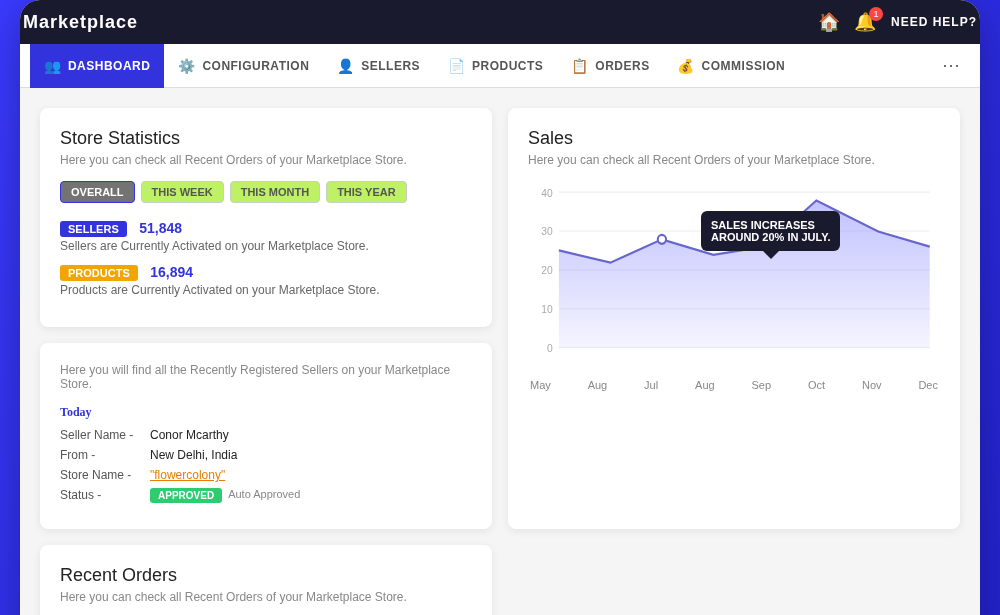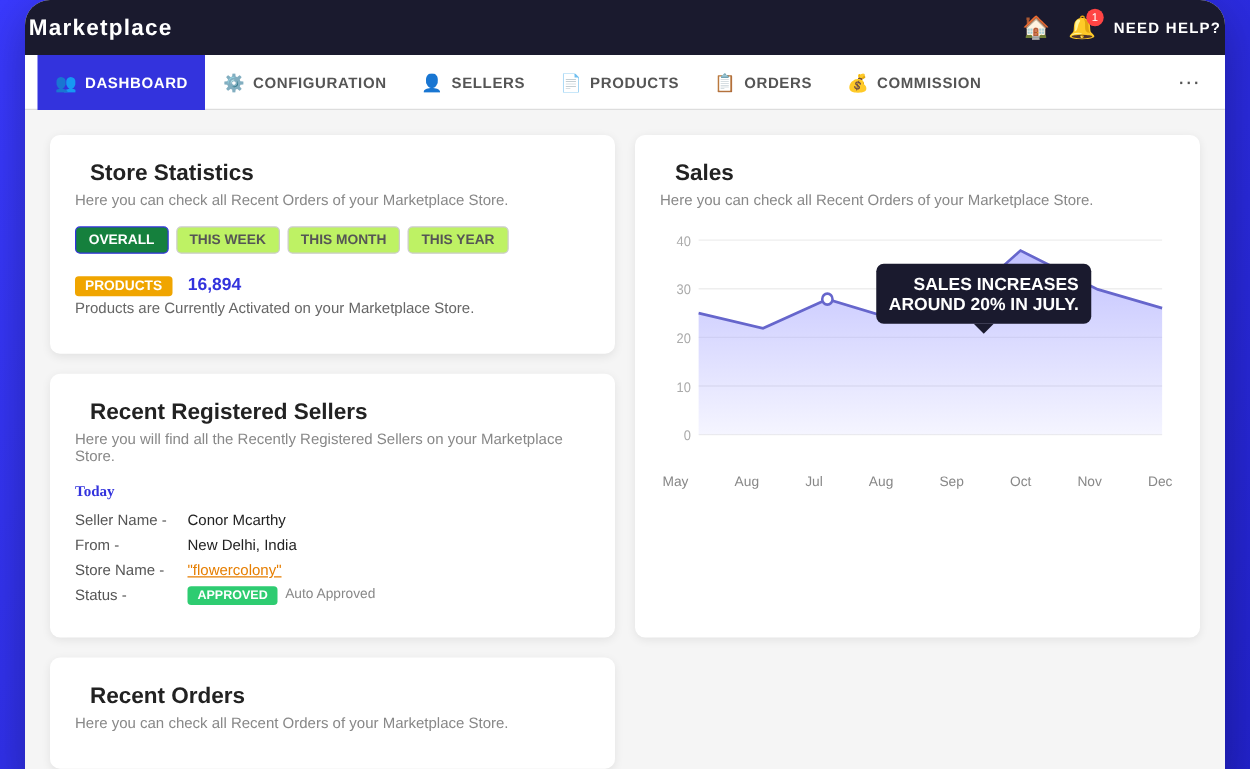--- a/index.html
+++ b/index.html
@@ -118,24 +118,23 @@
     }
     
     .card {
       background: #fff;
       border-radius: 8px;
       padding: 20px;
       box-shadow: 0 2px 8px rgba(0,0,0,0.08);
     }
     .card-title {
       font-size: 18px;
-      font-weight: bold;
+      font-weight: normal;
       color: #222;
       margin-bottom: 4px;
-      margin-left: 12px;
     }
     .card-subtitle {
       font-size: 12px;
       color: #888;
       margin-bottom: 14px;
     }
     
     .stats-tabs {
       display: flex;
       gap: 6px;
@@ -145,21 +144,21 @@
       padding: 4px 10px;
       font-size: 11px;
       font-weight: bold;
       border: 1px solid #ccc;
       border-radius: 4px;
       cursor: pointer;
       color: #555;
       background: #bef264;
     }
     .stats-tab.active {
-      background: #15803d;
+      background: #737373;
       color: #fff;
       border-color: #3333dd;
     }
     .stat-row {
       margin-bottom: 10px;
     }
     .stat-badge {
       display: inline-block;
       padding: 2px 8px;
       border-radius: 3px;
@@ -232,25 +231,25 @@
       margin-top: 10px;
     }
     .chart-svg {
       width: 100%;
       height: 200px;
     }
     .chart-tooltip {
       position: absolute;
       background: #1a1a2e;
       color: #fff;
-      font-size: 14px;
+      font-size: 11px;
       font-weight: bold;
       padding: 8px 10px;
       border-radius: 6px;
-      text-align: right;
+      text-align: left;
       top: 30px;
       left: 42%;
       white-space: nowrap;
       z-index: 10;
     }
     .chart-tooltip::after {
       content: '';
       position: absolute;
       bottom: -8px;
       left: 50%;
@@ -328,20 +327,25 @@
   <div class="main-content">
 
     <div class="card">
       <div class="card-title">Store Statistics</div>
       <div class="card-subtitle">Here you can check all Recent Orders of your Marketplace Store.</div>
       <div class="stats-tabs">
         <button class="stats-tab active">OVERALL</button>
         <button class="stats-tab">THIS WEEK</button>
         <button class="stats-tab">THIS MONTH</button>
         <button class="stats-tab">THIS YEAR</button>
+      </div>
+      <div class="stat-row">
+        <span class="stat-badge sellers">SELLERS</span>
+        <span class="stat-number">51,848</span>
+        <div class="stat-desc">Sellers are Currently Activated on your Marketplace Store.</div>
       </div>
       <div class="stat-row">
         <span class="stat-badge products">PRODUCTS</span>
         <span class="stat-number">16,894</span>
         <div class="stat-desc">Products are Currently Activated on your Marketplace Store.</div>
       </div>
     </div>
 
     <div class="card sales-card">
       <div class="card-title">Sales</div>
@@ -382,21 +386,20 @@
           <span>Aug</span>
           <span>Sep</span>
           <span>Oct</span>
           <span>Nov</span>
           <span>Dec</span>
         </div>
       </div>
     </div>
 
     <div class="card sellers-card">
-      <div class="card-title">Recent Registered Sellers</div>
       <div class="card-subtitle">Here you will find all the Recently Registered Sellers on your Marketplace Store.</div>
       <div class="section-label">Today</div>
       <div class="info-row">
         <span class="info-label">Seller Name -</span>
         <span class="info-value">Conor Mcarthy</span>
       </div>
       <div class="info-row">
         <span class="info-label">From -</span>
         <span class="info-value">New Delhi, India</span>
       </div>

